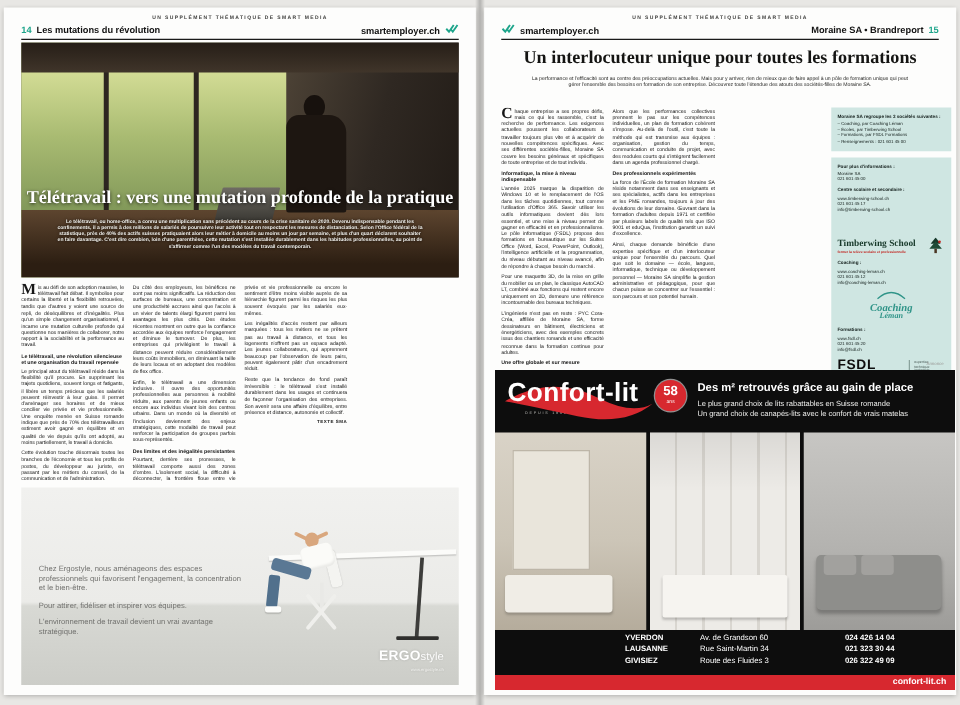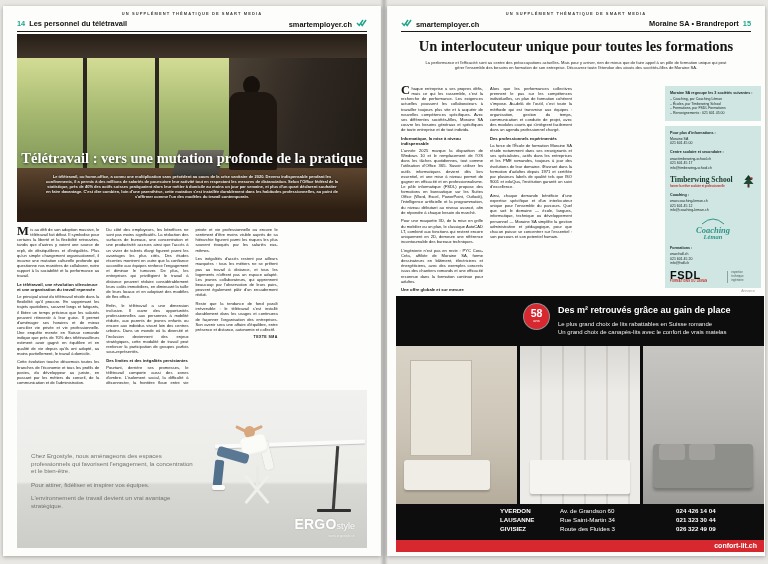--- a/index.html
+++ b/index.html
@@ -58,21 +58,21 @@
     font-family:"Liberation Serif", serif; font-weight:bold; font-size:14.5px; color:#141412; }
   .lead-right { position:absolute; top:54px; left:34px; right:34px; text-align:center;
     font-size:4.1px; line-height:5.1px; color:#272725; }
 
   
   .sidebar { position:absolute; top:80px; left:278px; width:96px; }
   .sb-box { background:#cfe6e2; padding:5px; margin-bottom:5px; color:#15201d; }
   .sb-title { font-weight:bold; font-size:3.7px; line-height:4.7px; margin-bottom:1.5px; }
   .sb-line { font-size:3.5px; line-height:4.6px; }
   .sb-block { margin-bottom:4.5px; }
-  .logo-timberwing { margin:4px 0 5px; position:relative; }
+  .logo-timberwing { margin:20px 0 5px; position:relative; }
   .tw-name { font-family:"Liberation Serif", serif; font-weight:bold; font-size:7.5px; color:#17392a; }
   .tw-tag { font-size:2.7px; color:#c22520; font-weight:bold; margin-top:1px; }
   .tw-tree { position:absolute; right:2px; top:0; }
   .logo-coaching { text-align:center; margin:5px 0 6px; color:#2f9488;font-weight:bold; }
   .lc-arc { font-size:5px; letter-spacing:1px; color:#2f9488; }
   .lc-line1 { font-family:"Liberation Serif", serif; font-size:8.5px; font-style:italic; line-height:8px; }
   .lc-line2 { font-family:"Liberation Serif", serif; font-size:6.5px; font-style:italic; line-height:6px; }
   .logo-fsdl { display:flex; align-items:center; gap:20px; margin-top:4px; }
   .fsdl-main { }
   .fsdl-name { font-weight:900; font-size:11px; letter-spacing:.5px; color:#0e0e0e; line-height:10px; }
@@ -101,21 +101,21 @@
     border-radius:5px; transform:rotate(-14deg); box-shadow:inset 0 -2px 2px rgba(0,0,0,.07); }
   .e-thigh { position:absolute; right:118px; top:60px; width:32px; height:10px; background:#5a7894; border-radius:3px; transform:rotate(16deg); }
   .e-shin { position:absolute; right:144px; top:70px; width:9px; height:26px; background:#51708c; border-radius:2px; transform:rotate(6deg); }
   .e-shoe { position:absolute; right:142px; top:95px; width:13px; height:5px; background:#fdfdfb; border-radius:2px; box-shadow:0 1px 1px rgba(0,0,0,.2); }
   .e-post { position:absolute; right:108px; top:76px; width:3px; height:22px; background:#e9e9e6; }
   .e-base1,.e-base2 { position:absolute; right:92px; top:98px; width:36px; height:3px; background:#efefec; border-radius:2px; }
   .e-base2 { transform:rotate(50deg); }
   .e-base1 { transform:rotate(-50deg); }
   .ergo-logo { position:absolute; right:12px; bottom:10px; text-align:right; color:#fff;
     text-shadow:0 0 2px rgba(0,0,0,.18); }
-  .ergo-bold { font-weight:800; font-size:14px; letter-spacing:.2px; }
+  .ergo-bold { font-weight:800; font-size:11px; letter-spacing:.2px; }
   .ergo-light { font-weight:300; font-size:9px; opacity:.92; }
   .ergo-site { font-size:3.4px; color:#f2f2ef; margin-top:1px; }
 
   
   .annonce { position:absolute; top:283px; right:10px; font-size:3.5px; color:#9b9b98; }
   .ad-confort { position:absolute; top:290px; left:9px; width:368px; height:256px; background:#0d0d0d; }
   .cl-header { position:absolute; top:0; left:0; right:0; height:50px; }
   .cl-logo { position:absolute; left:10px; top:7px; }
   .cl-logo-text { position:relative; z-index:2; font-size:21px; font-weight:bold; color:#ffffff; letter-spacing:.3px; }
   .cl-swoosh { position:absolute; left:-4px; top:4px; z-index:1; }
@@ -150,21 +150,21 @@
 </head>
 <body>
 
 <div class="spread">
 
   <div class="page" id="page-left">
     <div class="supplement-line">UN SUPPLÉMENT THÉMATIQUE DE SMART MEDIA</div>
     <div class="mast">
       <div class="left-group">
         <span class="pagenum">14</span>
-        <span>Les personnel du télétravail</span>
+        <span>Les mutations du révolution</span>
       </div>
       <div class="right-group">
         <span>smartemployer.ch</span>
         <span class="check-icon">
           <svg width="11" height="8" viewBox="0 0 11 8">
               <polyline points="1,4 3.2,6.4 7,1" fill="none" stroke="#1ea58b" stroke-width="1.5"></polyline>
               <polyline points="4.6,4.4 6.2,6.4 10,1" fill="none" stroke="#1ea58b" stroke-width="1.5"></polyline>
             </svg>
         </span>
       </div>
@@ -329,20 +329,29 @@
             <div>ingénierie</div>
           </div>
         </div>
       </div>
     </div>
 
     <div class="annonce">Annonce</div>
 
     <div class="ad-confort">
       <div class="cl-header">
+        <div class="cl-logo">
+          <span class="cl-swoosh">
+            <svg width="122" height="34" viewBox="0 0 122 34">
+                <path d="M2 14 Q40 -8 78 12 Q104 25 120 16 Q98 34 60 26 Q22 18 2 14 Z" fill="#d7282f"></path>
+              </svg>
+          </span>
+          <div class="cl-logo-text">Confort-lit</div>
+          <div class="cl-depuis">DEPUIS 1989</div>
+        </div>
         <div class="cl-badge">
           <div class="cl-badge-num">58</div>
           <div class="cl-badge-unit">ans</div>
         </div>
         <div class="cl-title">Des m² retrouvés grâce au gain de place</div>
         <div class="cl-subs">
           <div>Le plus grand choix de lits rabattables en Suisse romande</div>
           <div>Un grand choix de canapés-lits avec le confort de vrais matelas</div>
         </div>
       </div>

